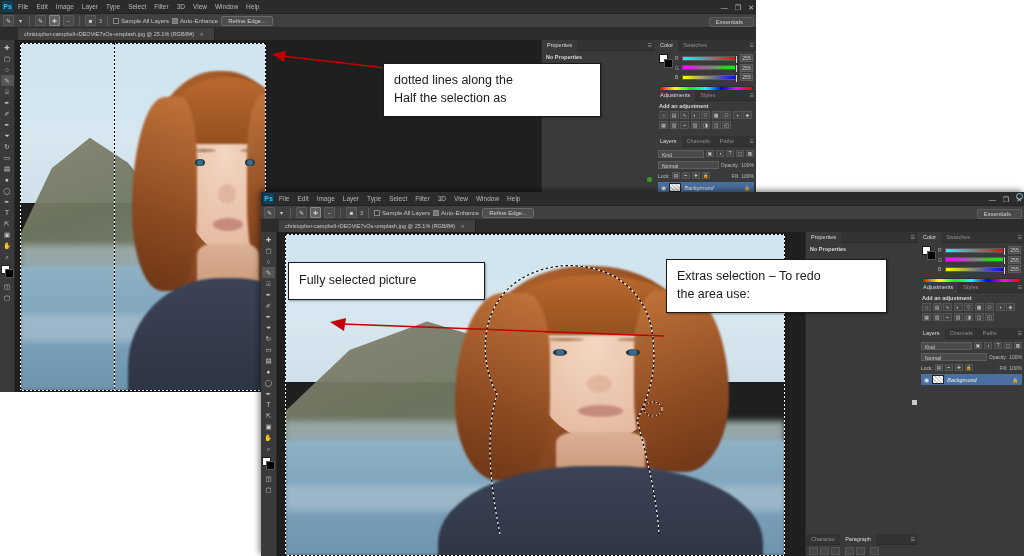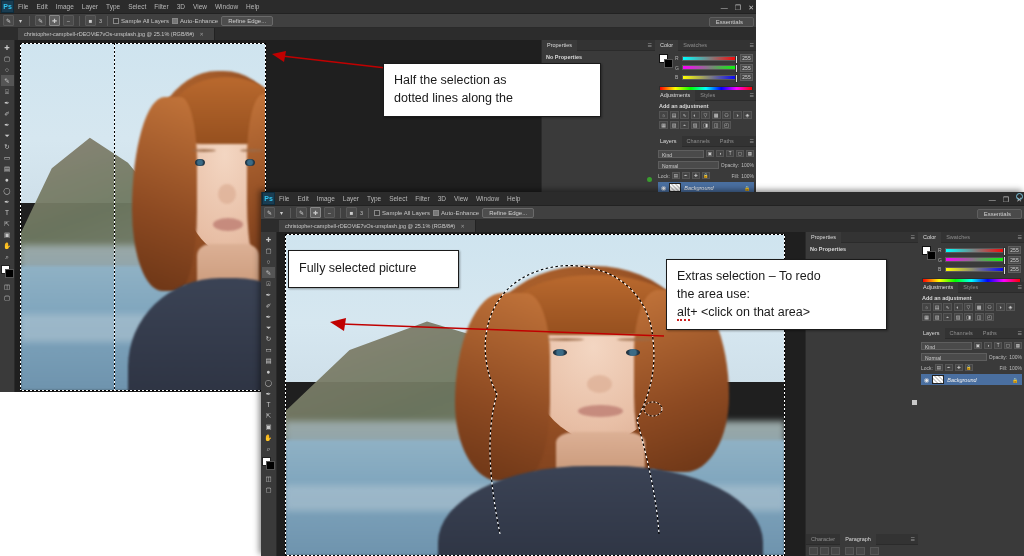--- a/index.html
+++ b/index.html
@@ -416,22 +416,22 @@
     <div style="position:absolute; left:106px; top:156px; width:5px; height:5px; background:#c8c8c8;"></div>
   </div>
 </div>
 
 <svg class="arrow-svg" style="left:268px; top:50px; width:120px; height:20px;">
   <line x1="118" y1="18" x2="14" y2="6" stroke="#c00000" stroke-width="1.6"></line>
   <polygon points="4,4 18,1 16,12" fill="#c00000"></polygon>
 </svg>
 
 <div class="callout" style="left:383px; top:63px; width:218px;">
+  <div>dotted lines along the</div>
   <div>Half the selection as</div>
-  <div>dotted lines along the</div>
 </div>
 
 <div class="ps-window" style="left:261px; top:192px; width:763px; height:364px; box-shadow:-2px -2px 6px rgba(0,0,0,.45);">
 
   <div class="ps-menubar">
     <div class="ps-logo">Ps</div>
     <div class="menu-item">File</div>
     <div class="menu-item">Edit</div>
     <div class="menu-item">Image</div>
     <div class="menu-item">Layer</div>
@@ -684,28 +684,25 @@
         <div class="char-btn" style="margin-left:3px;"></div>
       </div>
     </div>
 
     <div style="position:absolute; left:106px; top:168px; width:5px; height:5px; background:#c8c8c8;"></div>
   </div>
 
   <div style="position:absolute; right:1px; top:1px; width:7px; height:7px; border:1px solid #79c3dd; border-radius:50%;"></div>
 </div>
 
-<div class="callout" style="left:288px; top:250px; width:171px; padding:9px 10px;">
+<div class="callout" style="left:288px; top:262px; width:197px; padding:9px 10px;">
   <div>Fully selected picture</div>
 </div>
 
 <svg class="arrow-svg" style="left:316px; top:300px; width:350px; height:40px;">
   <line x1="348" y1="36" x2="26" y2="24" stroke="#c00000" stroke-width="1.6"></line>
   <polygon points="14,22 30,18 28,31" fill="#c00000"></polygon>
 </svg>
 
 <div class="callout" style="left:666px; top:259px; width:221px;">
   <div>Extras selection – To redo</div>
   <div>the area use:</div>
-  <div>
-    <span class="squiggle">alt</span><span>+ &lt;click on that area&gt;</span>
-  </div>
 </div>
 
 </body></html>

